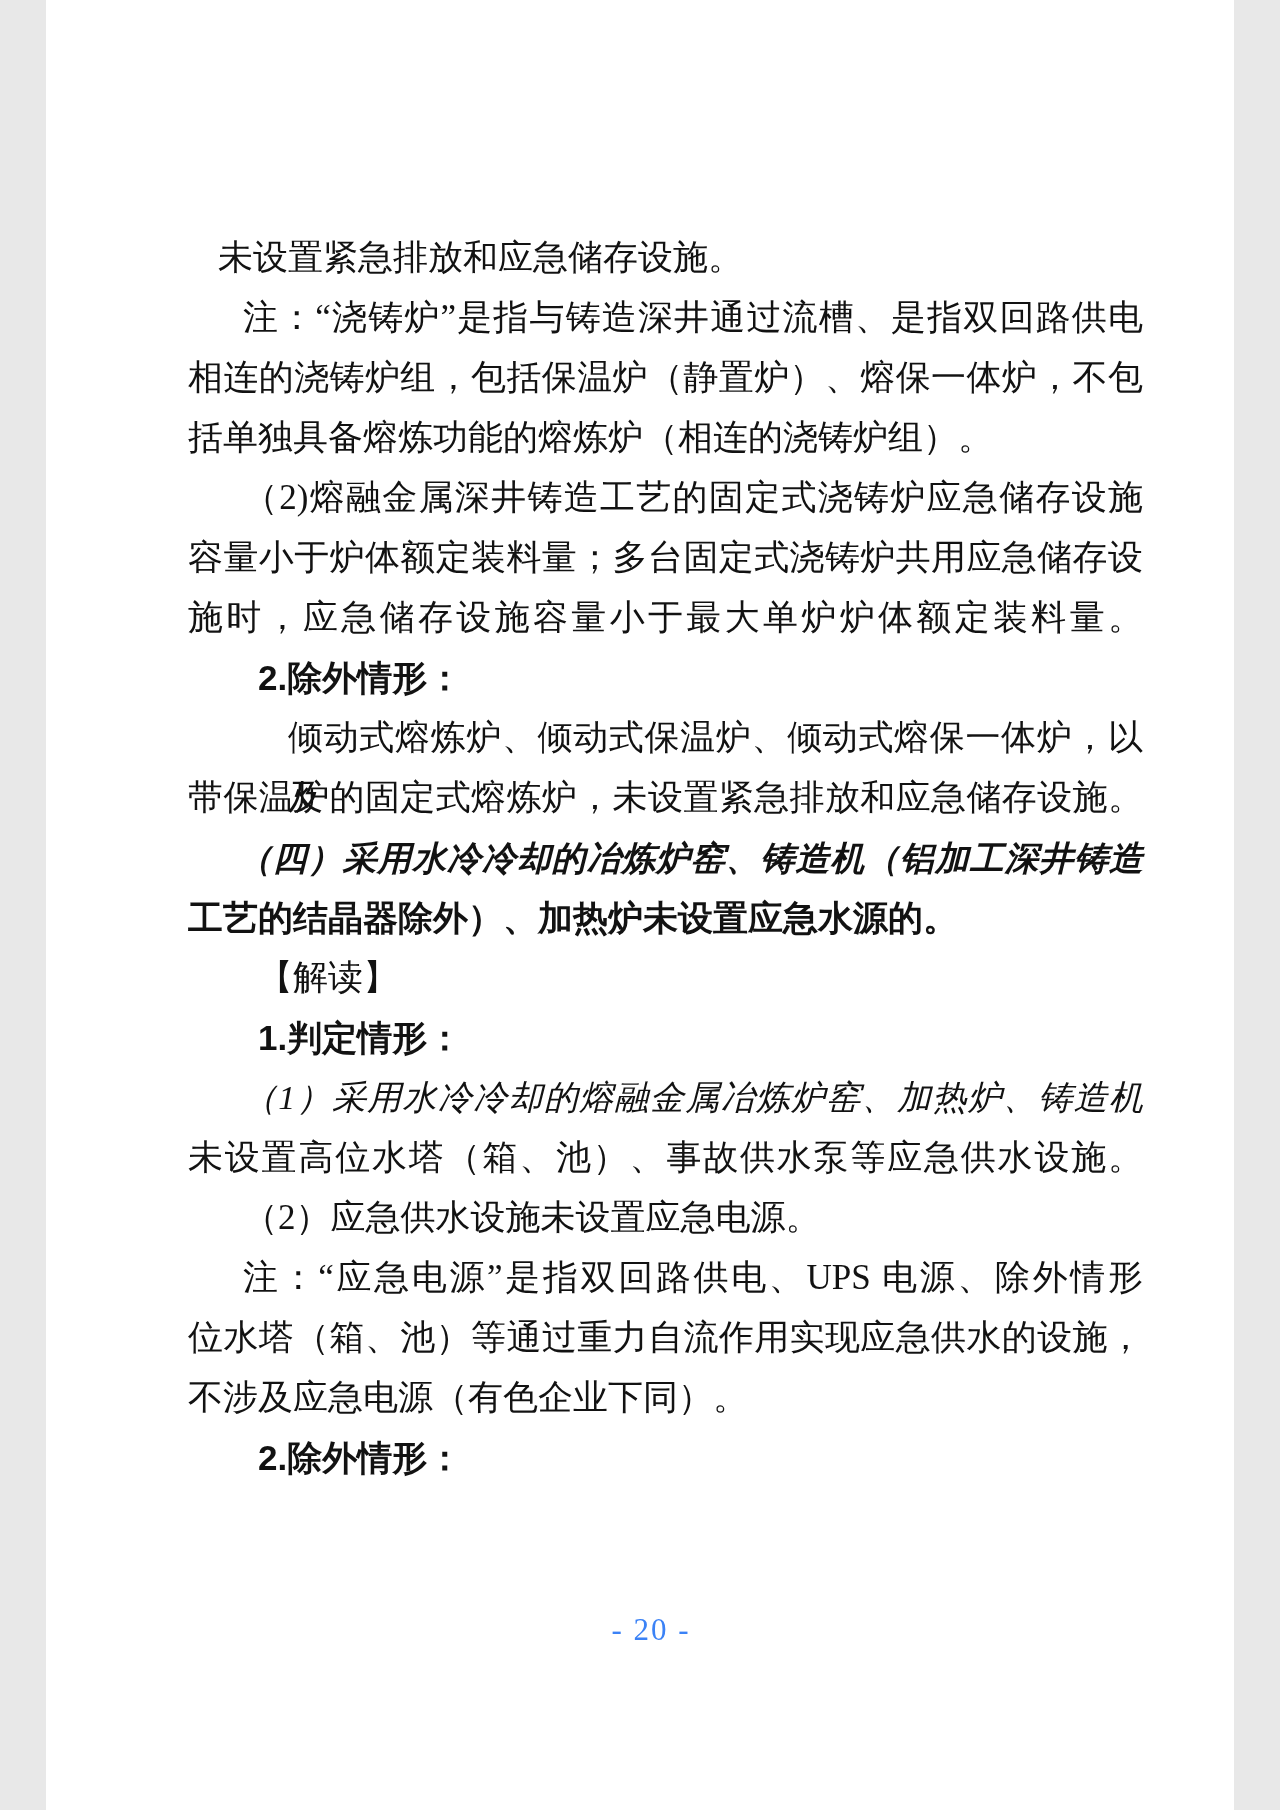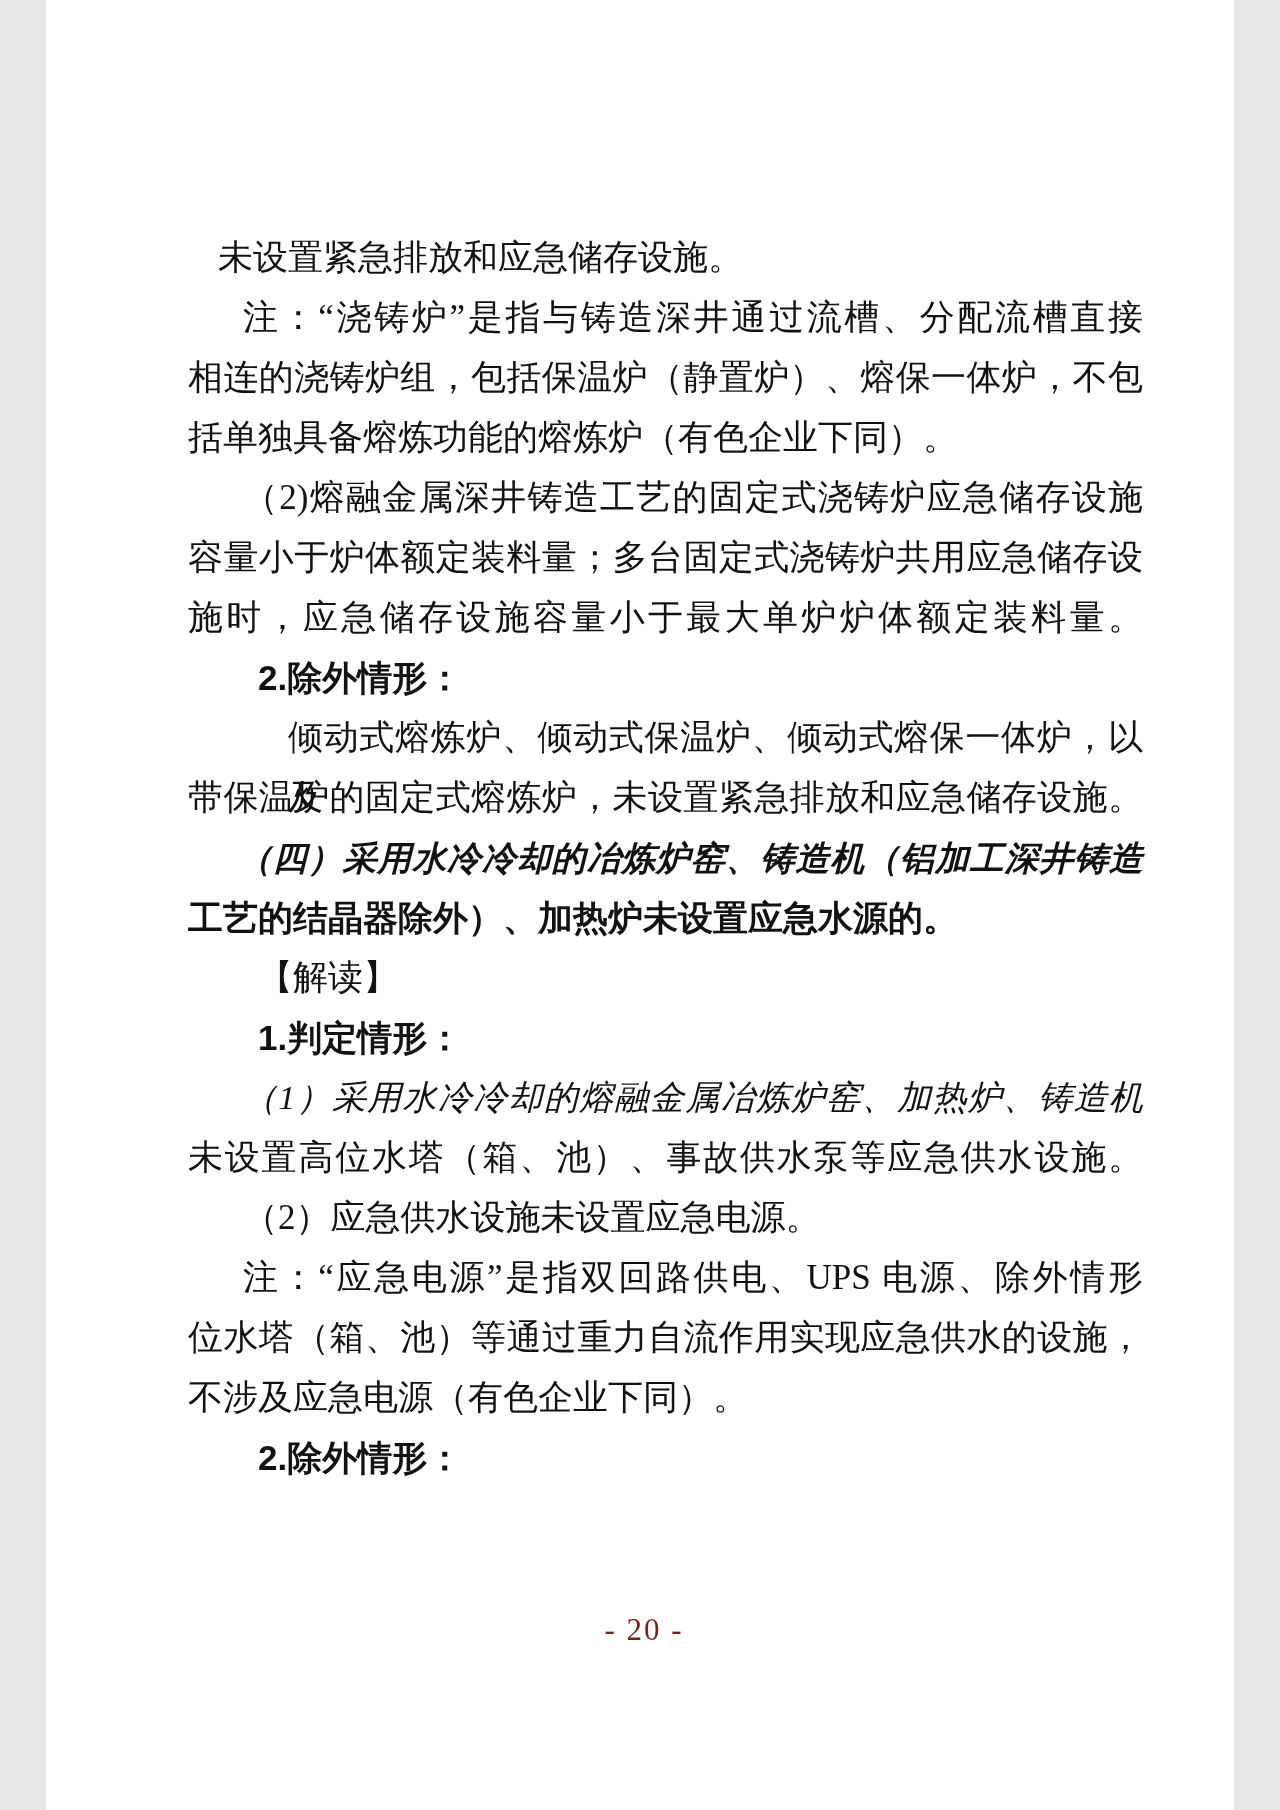--- a/index.html
+++ b/index.html
@@ -38,37 +38,37 @@
   }
   .sm{font-size:34px;font-style:italic;}
   
   .i30{padding-left:30px;}
   .i50{padding-left:50px;}
   .i55{padding-left:55px;}
   .i70{padding-left:70px;}
   .i100{padding-left:100px;}
   .page-number{
     position:absolute;
-    top:1612px;left:4px;
+    top:1612px;left:11px;
     width:100%;
     text-align:center;
     font-size:31px;
     letter-spacing:2px;
-    color:#7f1d1d;
+    color:#3b82f6;
   }
 </style>
 </head>
 <body>
 
 <div class="page">
   <div class="text-block">
     <div class="line i30">未设置紧急排放和应急储存设施。</div>
-    <div class="line i55 j">注：“浇铸炉”是指与铸造深井通过流槽、分配流槽直接</div>
+    <div class="line i55 j">注：“浇铸炉”是指与铸造深井通过流槽、是指双回路供电</div>
     <div class="line j">相连的浇铸炉组，包括保温炉（静置炉）、熔保一体炉，不包</div>
-    <div class="line">括单独具备熔炼功能的熔炼炉（有色企业下同）。</div>
+    <div class="line">括单独具备熔炼功能的熔炼炉（相连的浇铸炉组）。</div>
     <div class="line i55 j">（2)熔融金属深井铸造工艺的固定式浇铸炉应急储存设施</div>
     <div class="line j">容量小于炉体额定装料量；多台固定式浇铸炉共用应急储存设</div>
     <div class="line j">施时，应急储存设施容量小于最大单炉炉体额定装料量。</div>
     <div class="line b i70">2.除外情形：</div>
     <div class="line i100 j">倾动式熔炼炉、倾动式保温炉、倾动式熔保一体炉，以及</div>
     <div class="line j">带保温炉的固定式熔炼炉，未设置紧急排放和应急储存设施。</div>
     <div class="line b sm i50 j">（四）采用水冷冷却的冶炼炉窑、铸造机（铝加工深井铸造</div>
     <div class="line b">工艺的结晶器除外）、加热炉未设置应急水源的。</div>
     <div class="line i70">【解读】</div>
     <div class="line b i70">1.判定情形：</div>

